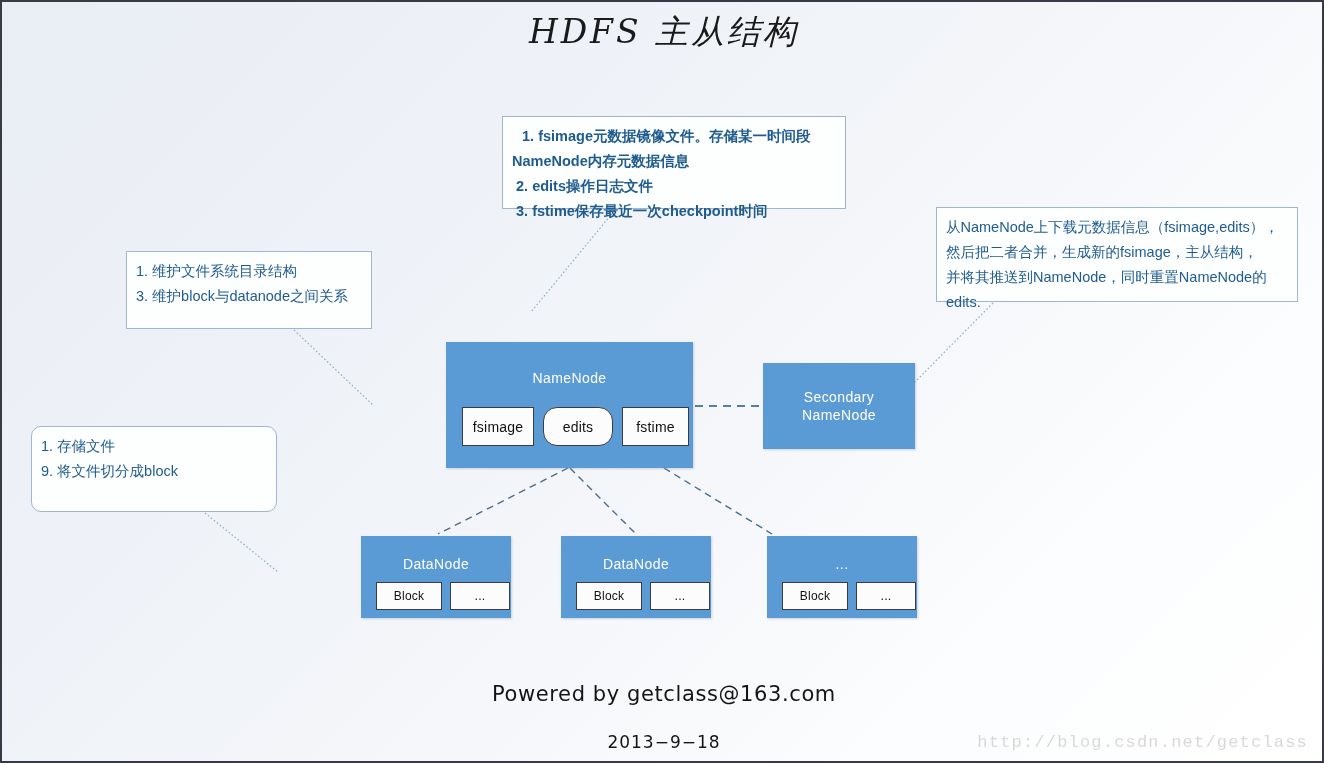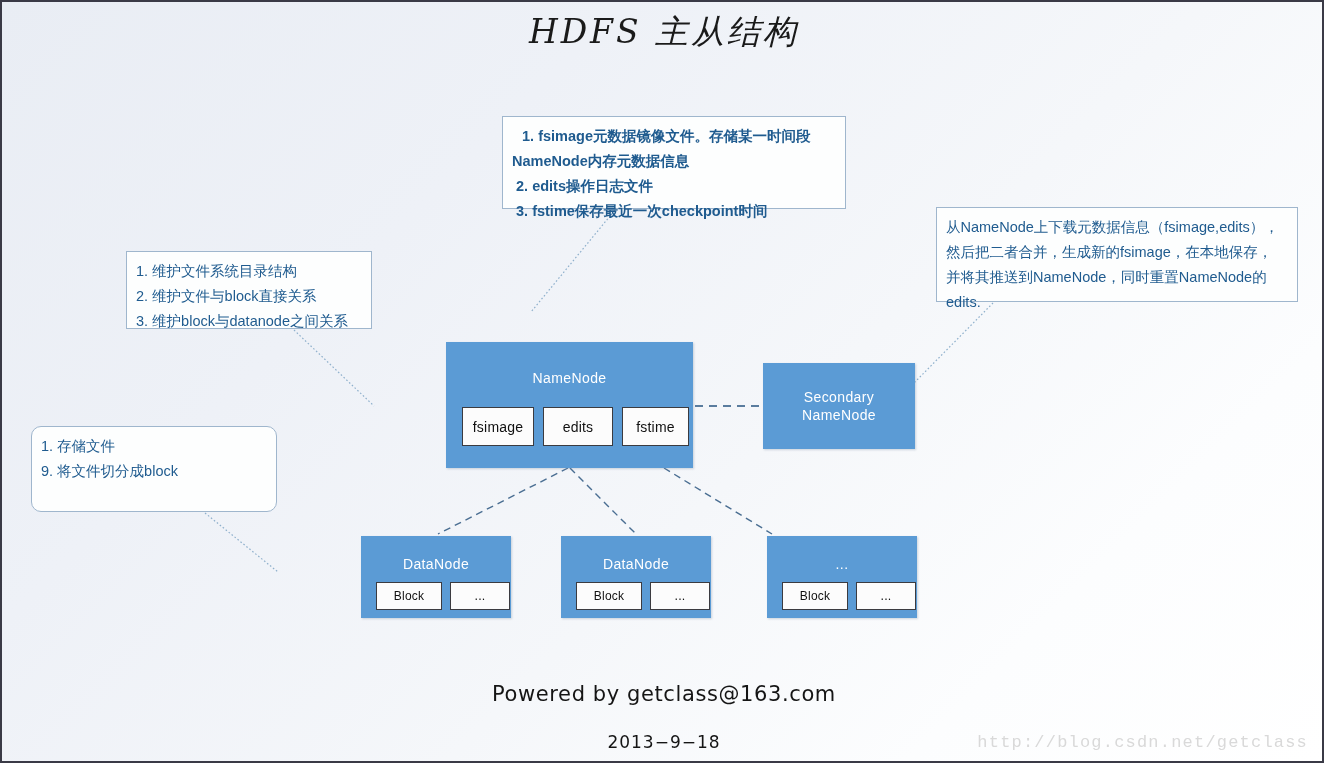--- a/index.html
+++ b/index.html
@@ -90,21 +90,21 @@
     font-size: 14px;
     display: flex;
     align-items: center;
     justify-content: center;
     letter-spacing: 0.2px;
   }
 
   #node-namenode { left: 444px; top: 340px; width: 247px; height: 126px; }
   #node-namenode .node-title { top: 27px; }
   #nn-fsimage { left: 15px; top: 64px; width: 72px; height: 39px; }
-  #nn-edits   { left: 96px; top: 64px; width: 70px; height: 39px; }
+  #nn-edits   { left: 96px; top: 64px; width: 70px; height: 39px; border-radius: 14px; }
   #nn-fstime  { left: 175px; top: 64px; width: 67px; height: 39px; }
 
   #node-secondary { left: 761px; top: 361px; width: 152px; height: 86px; }
   #node-secondary .node-title { top: 25px; }
 
   .datanode { width: 150px; height: 82px; top: 534px; }
   .datanode .node-title { top: 19px; }
   .dn-block { left: 14px; top: 45px; width: 66px; height: 28px; font-size: 12px; }
   .dn-more  { left: 88px; top: 45px; width: 60px; height: 28px; font-size: 12.5px; }
 
@@ -172,27 +172,26 @@
 
   <div class="callout indent" id="callout-fsimage">
     <span class="ln first"> 1. fsimage元数据镜像文件。存储某一时间段</span>
     <span class="ln">NameNode内存元数据信息</span>
     <span class="ln"> 2. edits操作日志文件</span>
     <span class="ln"> 3. fstime保存最近一次checkpoint时间</span>
   </div>
 
   <div class="callout" id="callout-namenode-duty">
     <span class="ln">1. 维护文件系统目录结构</span>
-    <span class="ln">2. 维护文件与block直接关系</span>
     <span class="ln">3. 维护block与datanode之间关系</span>
   </div>
 
   <div class="callout" id="callout-secondary">
     <span class="ln">从NameNode上下载元数据信息（fsimage,edits），</span>
-    <span class="ln">然后把二者合并，生成新的fsimage，在本地保存，</span>
+    <span class="ln">然后把二者合并，生成新的fsimage，主从结构，</span>
     <span class="ln">并将其推送到NameNode，同时重置NameNode的</span>
     <span class="ln">edits.</span>
   </div>
 
   <div class="callout" id="callout-datanode-duty">
     <span class="ln">1. 存储文件</span>
     <span class="ln">9. 将文件切分成block</span>
   </div>
 
   <div class="node" id="node-namenode">

